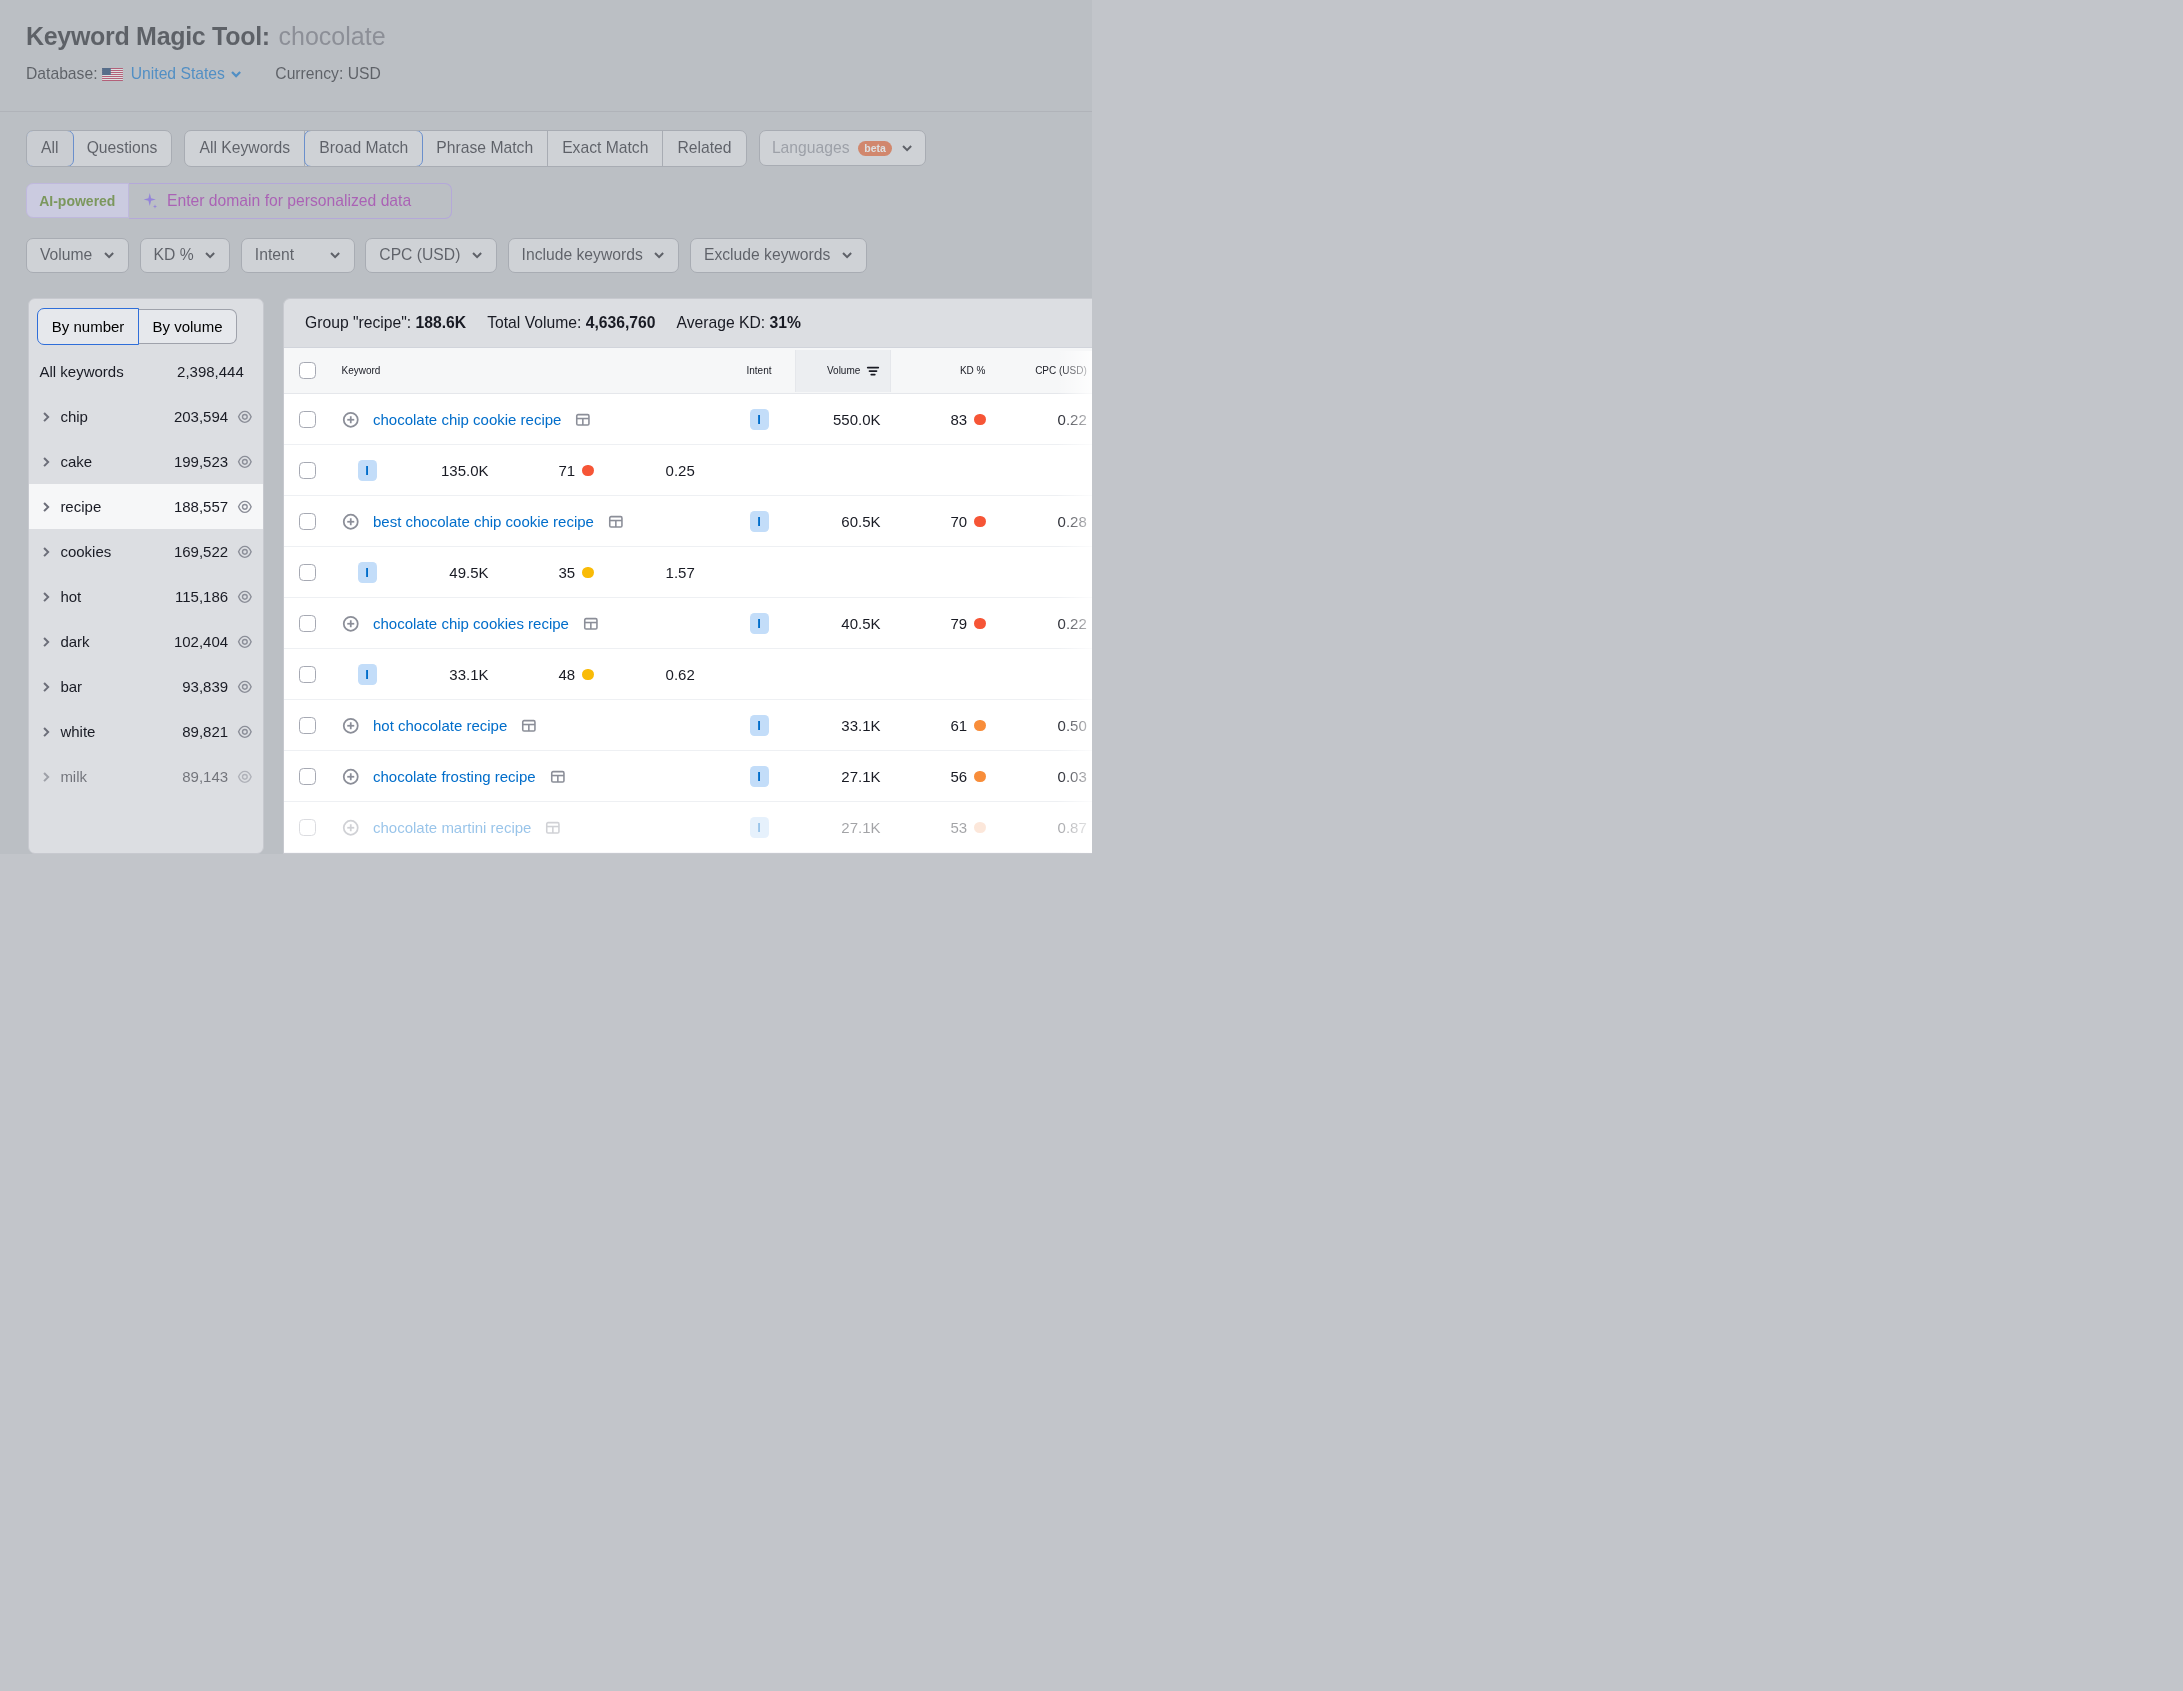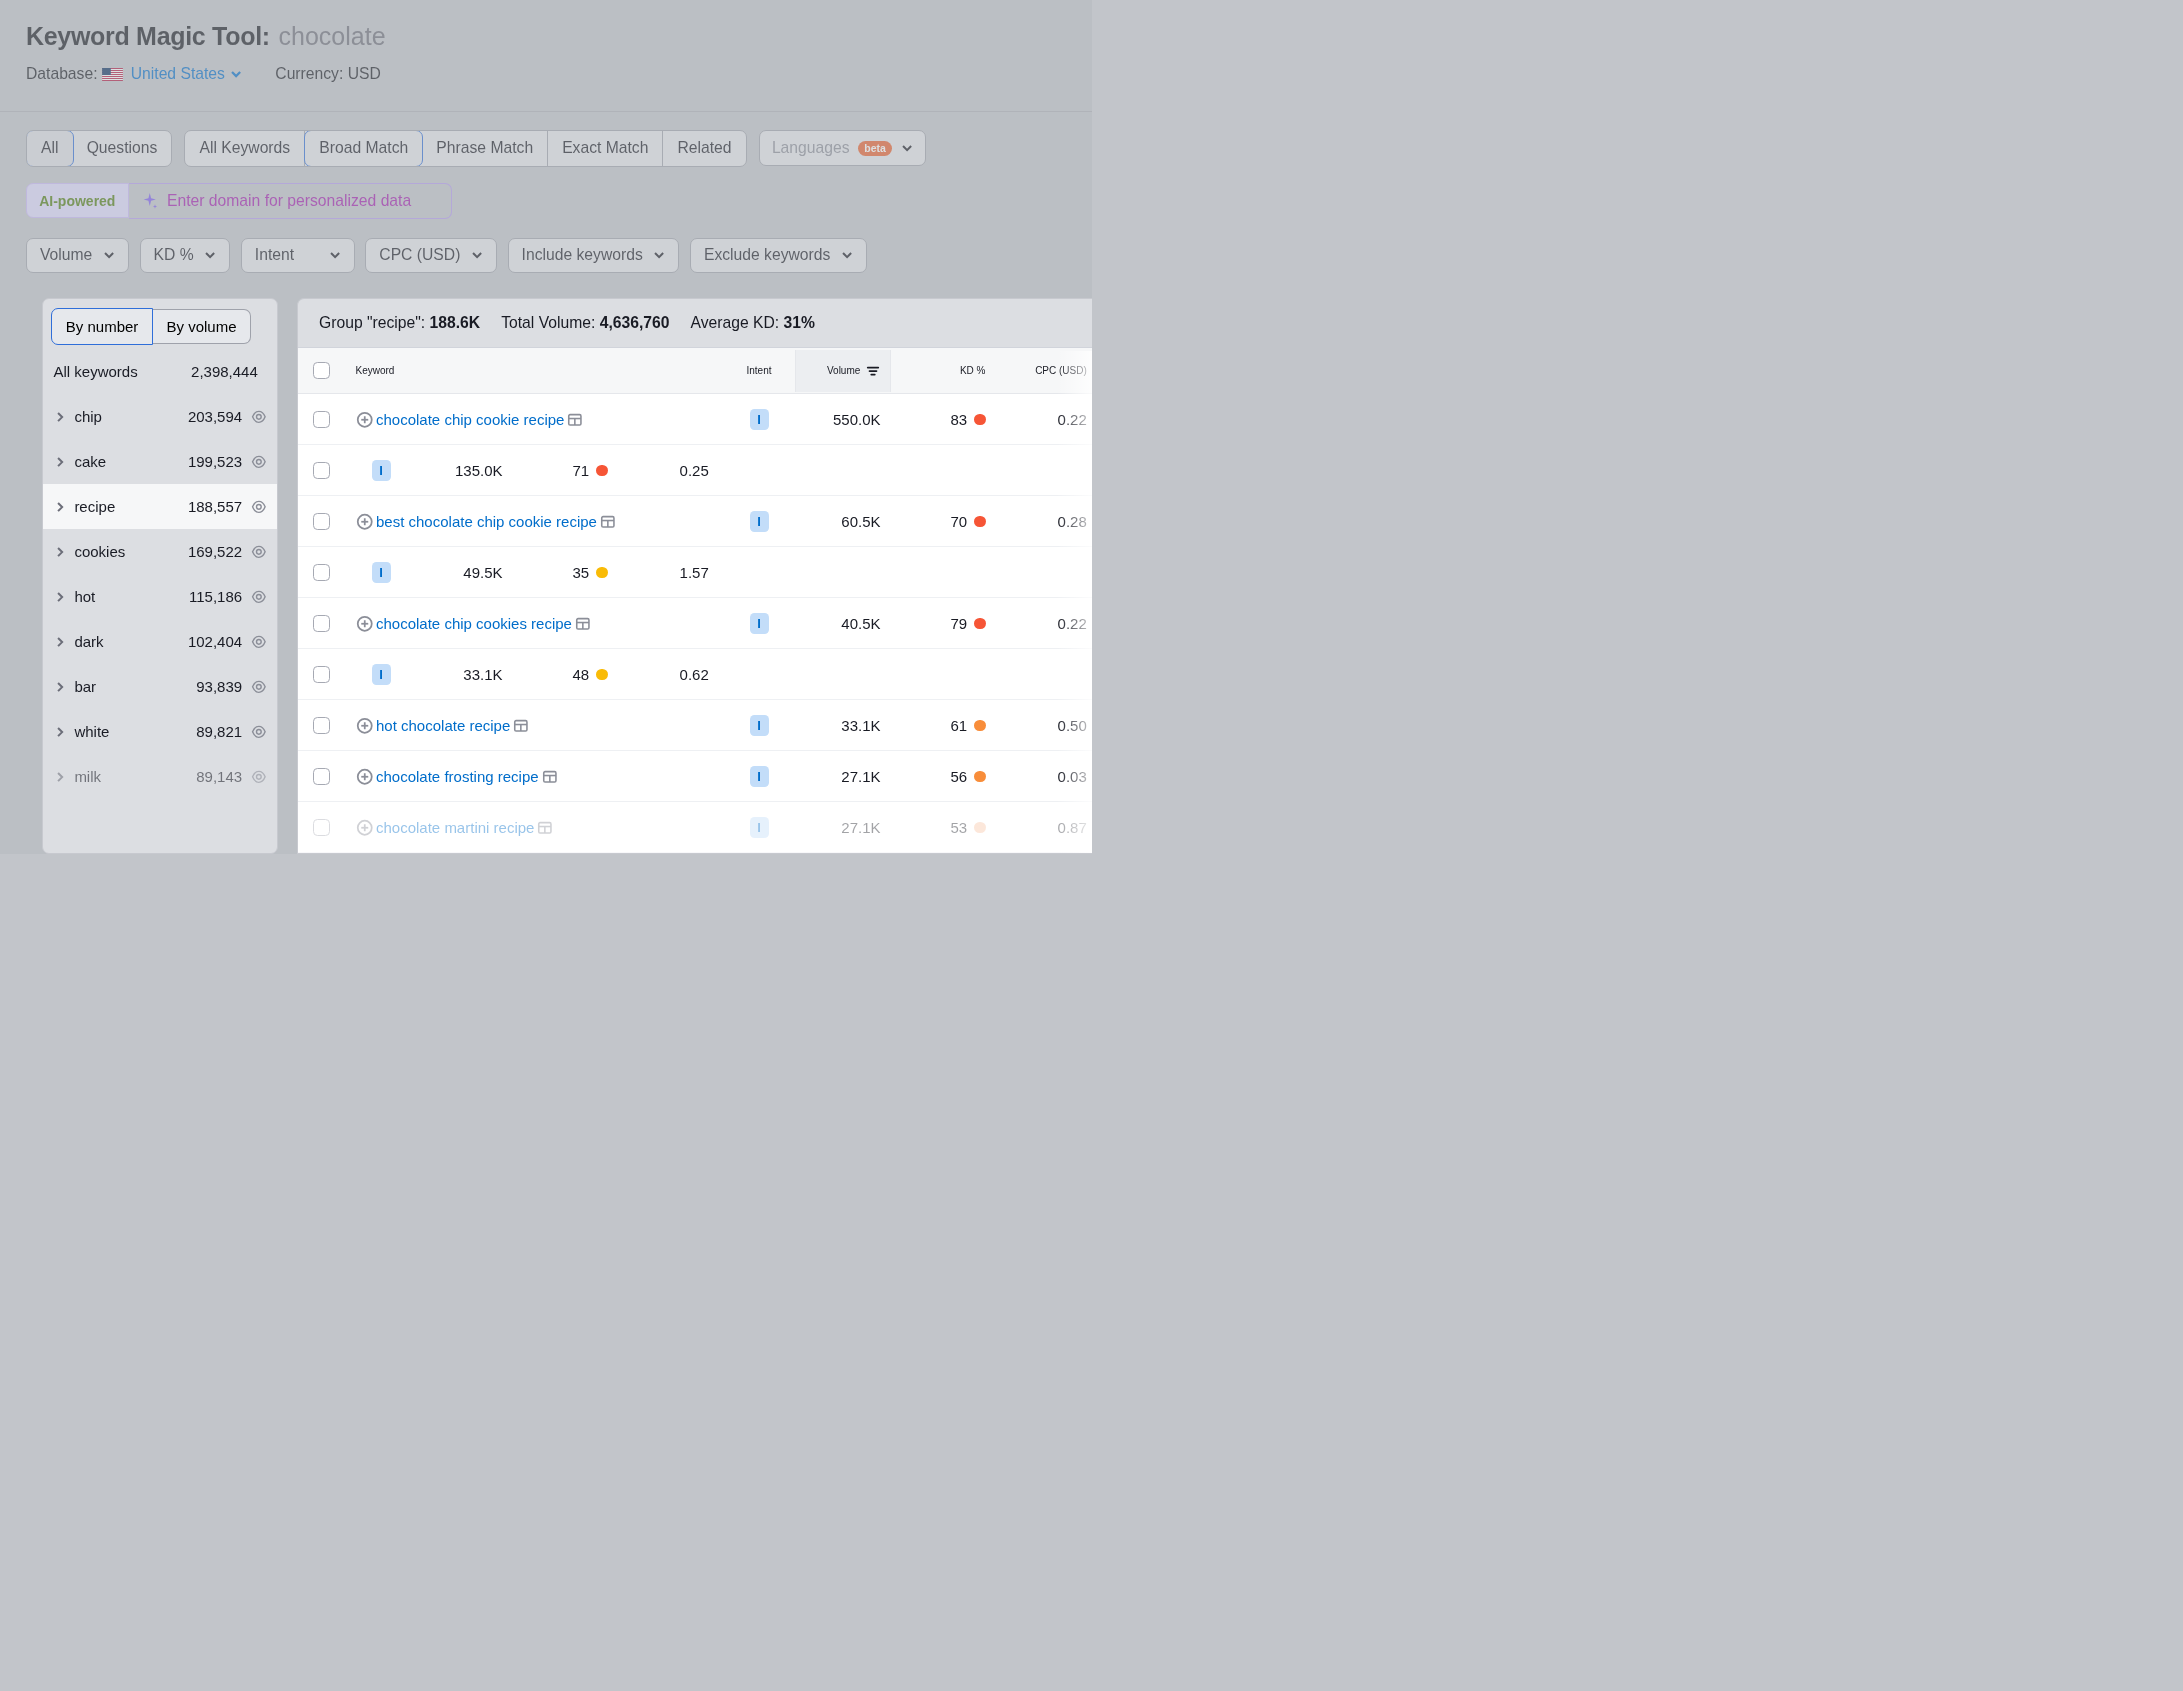--- a/index.html
+++ b/index.html
@@ -172,21 +172,21 @@
   border-radius: 7px;
   padding: 7.9px 13px;
   font-size: 15.7px;
   color: #191b24;
   background: #e6e8ec;
 }
 
 .content {
   display: flex;
   gap: 19px;
-  padding: 0 0 0 42px;
+  padding: 0 0 0 28px;
 }
 
 .sidebar {
   width: 236px;
   background: #dcdee2;
   border: 0.9px solid #c7c9cf;
   border-radius: 7px;
   overflow: hidden;
   z-index: 20;
   position: relative;
@@ -284,21 +284,21 @@
   border-bottom: 0.9px solid #eef0f3;
   font-size: 15px;
   min-height: 51px;
 }
 .chkbx {
   width: 17.5px; height: 17.5px;
   border: 1.7px solid #a6a9b3;
   border-radius: 4.4px;
   background: #fff;
 }
-.kw-cell { display: flex; align-items: center; gap: 3px;}
+.kw-cell { display: flex; align-items: center; gap: 14px;}
 .add-icon {
   width: 17.5px; height: 17.5px;
   color: #8b8e98;
 }
 .kw-link { color: #006dca; }
 .serp-icon { width: 15.7px; height: 15.7px; color: #8b8e98; }
 .intent-badge {
   width: 19px; height: 21px;
   background: #c3ddf9;
   color: #006dca;

